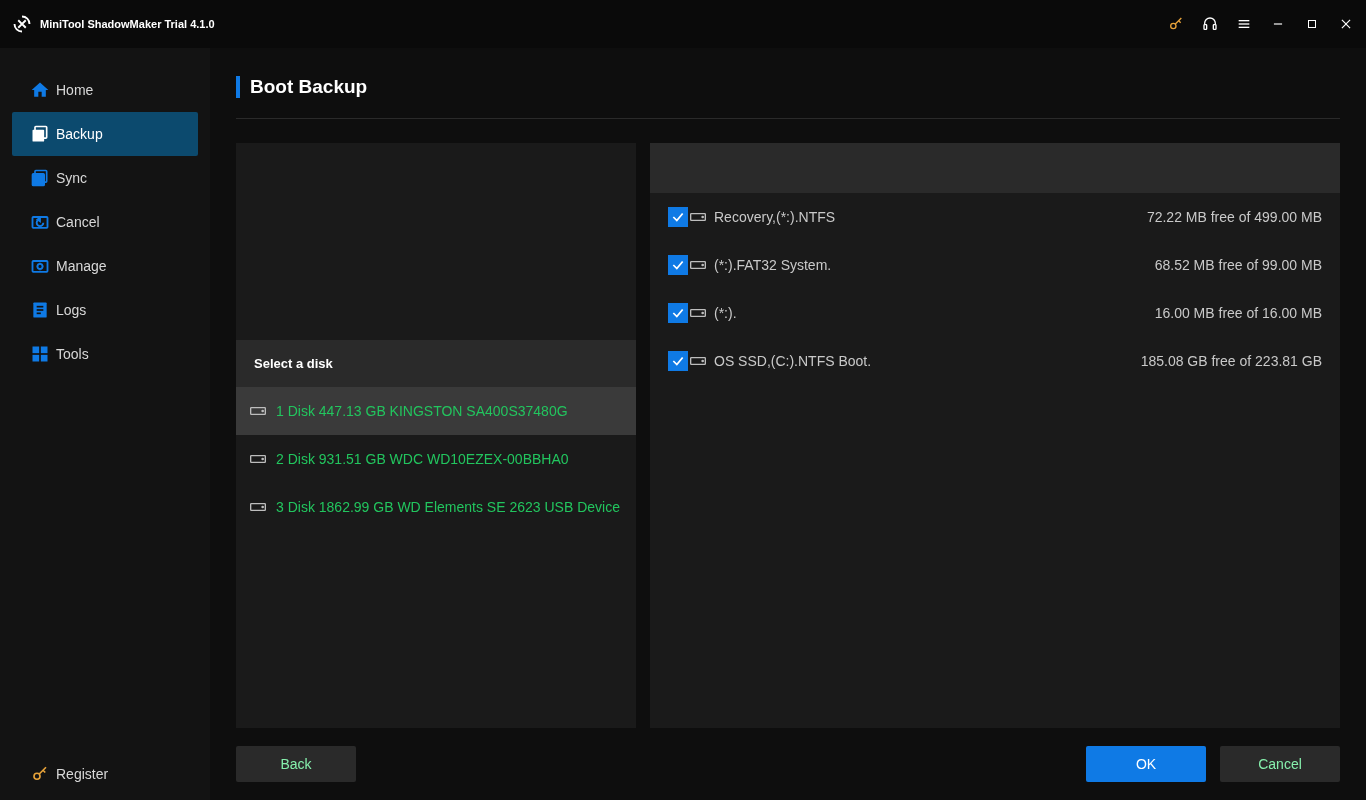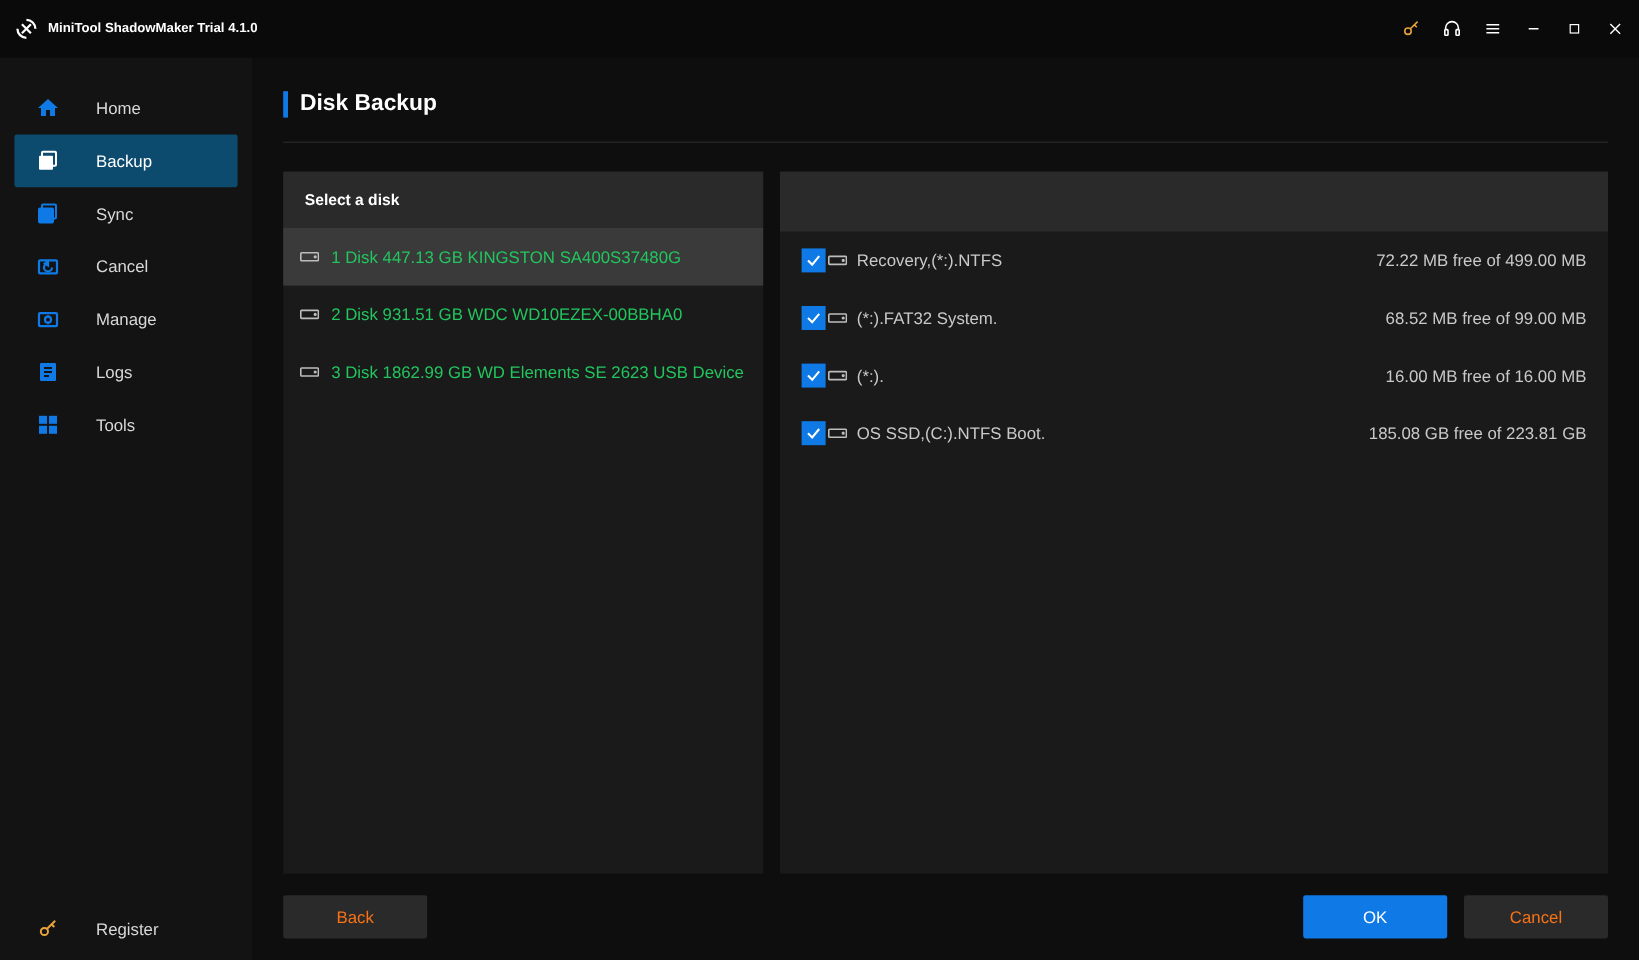--- a/index.html
+++ b/index.html
@@ -22,49 +22,49 @@
     }
     .titlebar .app-icon { width: 20px; height: 20px; margin-right: 8px; display:flex;align-items:center;justify-content:center;}
     .titlebar .title { font-weight: 600; font-size: 11px; color: #fff; }
     .titlebar .win-controls { margin-left: auto; display: flex; align-items: center; gap: 18px; }
     .titlebar .win-controls .ico { width: 16px; height: 16px; display:flex;align-items:center;justify-content:center; cursor:pointer;}
     
     .layout { display: flex; height: calc(100% - 48px); }
     .sidebar { width: 210px; background: #131313; display:flex; flex-direction:column; padding-top:20px;}
     .sidebar-spacer { flex:1; }
     .side-item {
-      display: flex; align-items: center; gap: 30px;
+      display: flex; align-items: center; gap: 6px;
       padding: 12px 20px 12px 18px; cursor: pointer; color:#d8d8d8;
       margin: 0 12px;
       border-radius: 2px;
     }
     .side-item .side-icon { width:20px; height:20px; display:flex;align-items:center;justify-content:center;}
     .side-item.active { background: #0c4a6e; color:#fff; }
     .side-bottom .side-item { margin-bottom: 4px;}
     
     .main { flex:1; padding: 28px 26px 18px 26px; display:flex; flex-direction:column; background:#0e0e0e;}
     .page-title-row { display:flex; align-items:center; gap:10px; padding-bottom: 20px; border-bottom:1px solid #2a2a2a;}
     .page-title-bar { width:4px; height:22px; background:#0f7ae5;}
     .page-title { font-size:19px; font-weight:600; color:#fff;}
     .panels { display:flex; gap:14px; margin-top:24px; flex:1; min-height:0;}
     .panel { background:#1a1a1a; flex:1; min-width:0; display:flex; flex-direction:column;}
-    .panel.left { flex: 0 0 400px;}
+    .panel.left { flex: 0 0 400px; justify-content: center;}
     .panel-head { padding: 16px 18px; font-size:13px; color:#fff; font-weight:600; background:#2a2a2a;}
     .disk-row { padding: 16px 14px; display:flex; align-items:center; gap:10px; cursor:pointer; color:#22c55e; white-space:nowrap; overflow:hidden;}
     .disk-row.selected { background:#3a3a3a;}
     .disk-icon{ width:16px; height:12px; flex-shrink:0;}
     .part-row { padding: 14px 18px; display:flex; align-items:center; gap:2px; cursor:pointer;}
     .part-row .chk { width:20px; height:20px; background:#0f7ae5; display:flex; align-items:center; justify-content:center; flex-shrink:0;}
     .part-row .pname{ display:flex; align-items:center; gap:8px; color:#c9c9c9;}
     .part-row .psize{ margin-left:auto; color:#c9c9c9;}
     .panel.right { flex:1;}
     .right-spacer { height:50px; background:#2a2a2a;}
     
     .footer { display:flex; gap:14px; margin-top:18px;}
-    .btn { width:120px; height:36px; display:flex; align-items:center; justify-content:center; cursor:pointer; border-radius:2px; background:#2a2a2a; color:#f97316;}
+    .btn { width:120px; height:36px; display:flex; align-items:center; justify-content:center; cursor:pointer; border-radius:2px; background:#2a2a2a; color:#86efac;}
     .btn.primary { background:#0f7ae5; color:#fff;}
     .footer .spacer{ flex:1;}
   </style>
 </head>
 <body>
 
 <div class="titlebar">
   <span class="app-icon">
     <svg viewBox="0 0 24 24" width="18" height="18" fill="none" stroke="#fff" stroke-width="2.5">
         <path d="M12 2 A10 10 0 0 1 22 12"></path>
@@ -195,21 +195,21 @@
             </svg>
           </span>
         <span>Register</span>
       </div>
     </div>
   </div>
 
   <div class="main">
     <div class="page-title-row">
       <div class="page-title-bar"></div>
-      <div class="page-title">Disk Backup</div>
+      <div class="page-title">Boot Backup</div>
     </div>
 
     <div class="panels">
 
       <div class="panel left">
         <div class="panel-head">Select a disk</div>
         <div class="disk-row selected">
           <svg class="disk-icon" viewBox="0 0 24 16" fill="none" stroke="#bdbdbd" stroke-width="2">
               <rect x="1" y="3" width="22" height="10" rx="1"></rect>
               <circle cx="19" cy="8" r="1" fill="#bdbdbd"></circle>

